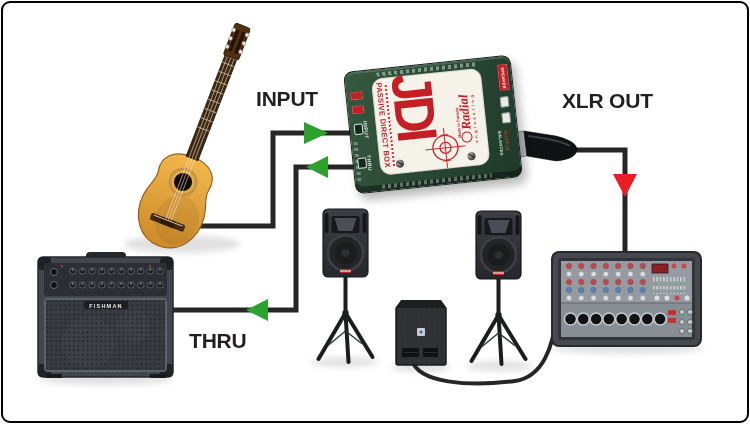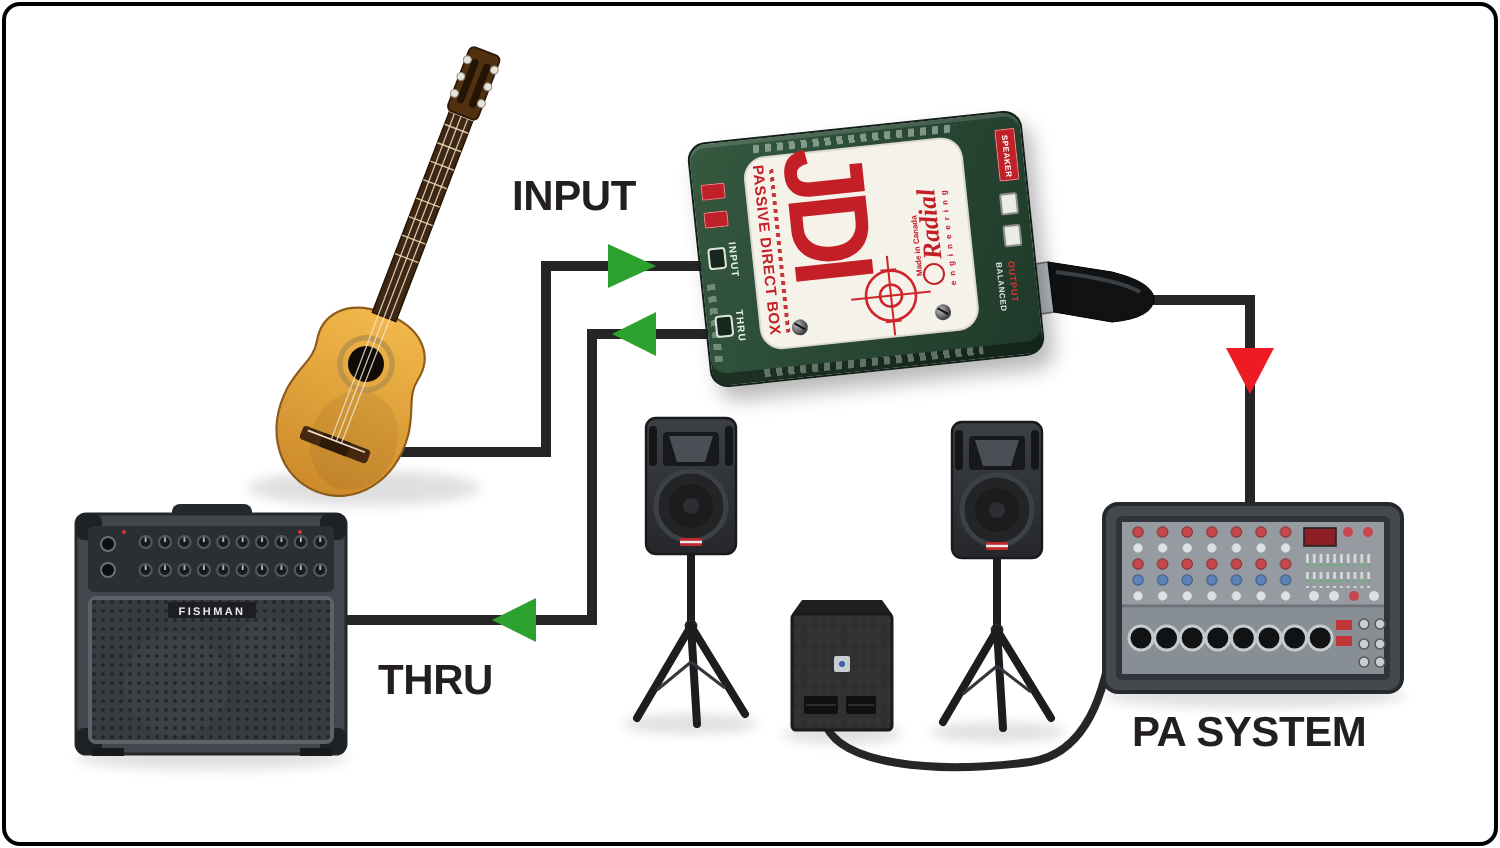--- a/index.html
+++ b/index.html
@@ -298,17 +298,17 @@
             <line x1="19" y1="34" x2="27" y2="34" stroke-width="0.8"></line>
           </g>
         </svg>
         <div class="screw" style="left:16px;"></div>
         <div class="screw" style="right:14px;"></div>
       </div>
     </div>
   </div>
 
   <div class="biglabel" style="left:256px;top:87px;">INPUT</div>
+  <div class="biglabel" style="left:562px;top:89px;">XLR OUT</div>
   <div class="biglabel" style="left:189px;top:330px;line-height:22px;">
     <div>THRU</div>
   </div>
-  <div class="biglabel" style="left:566px;top:355px;">PA SYSTEM</div>
 </div>
 
 </body></html>

